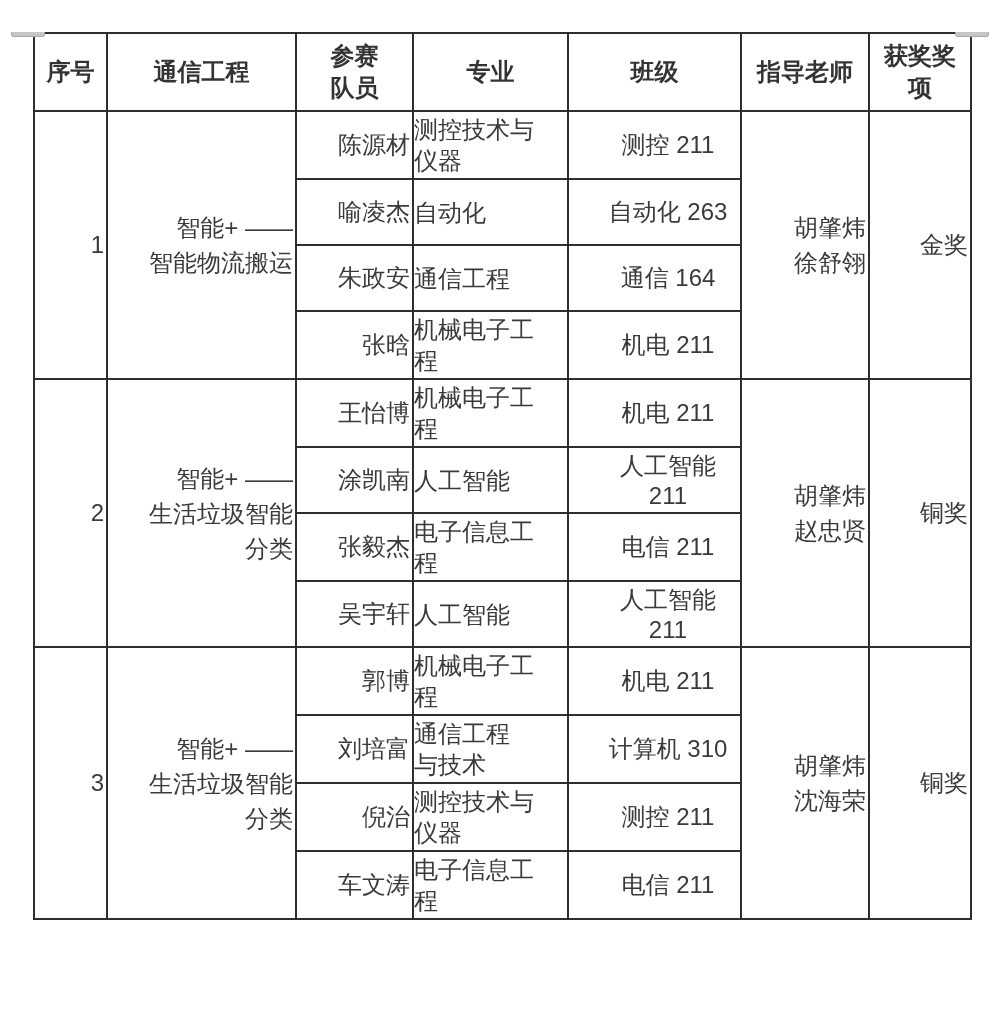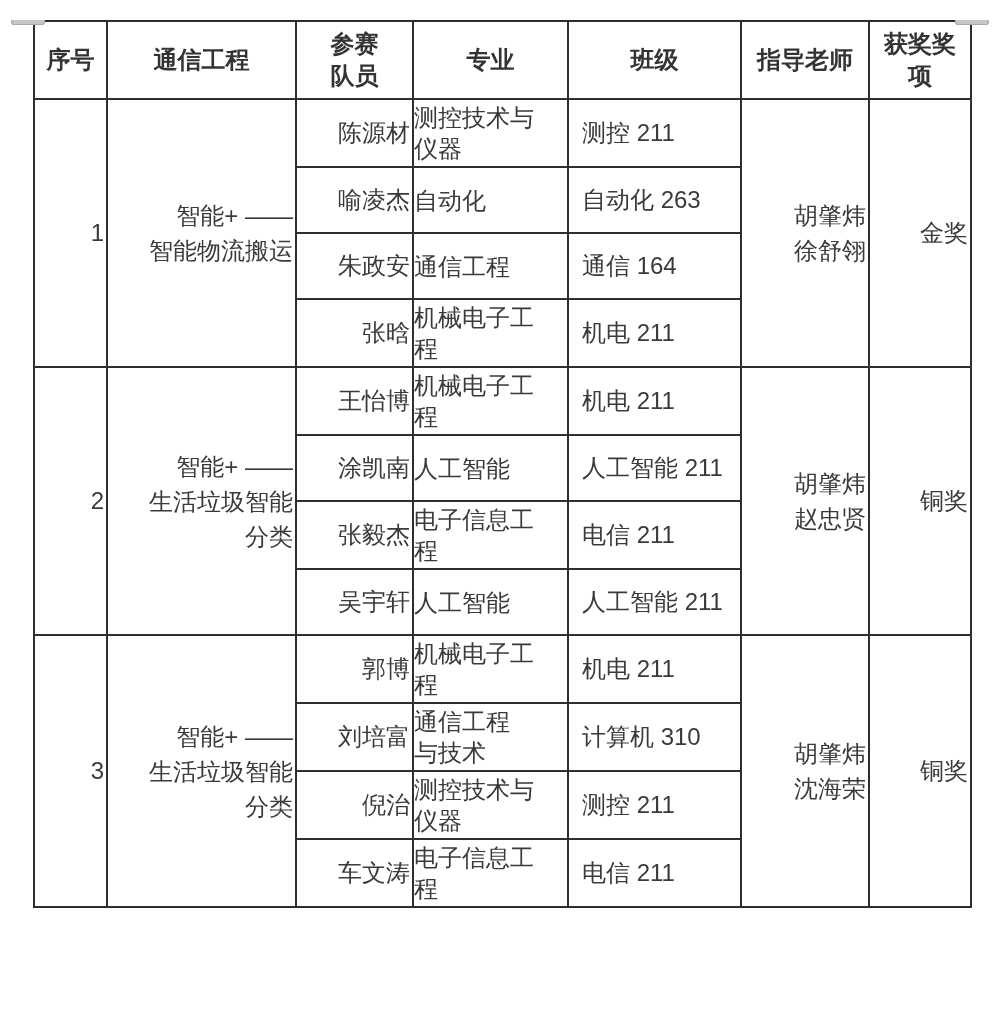--- a/index.html
+++ b/index.html
@@ -38,21 +38,21 @@
     font-weight: 700;
     color: #1d1d1d;
     letter-spacing: 1px;
     line-height: 46px;
   }
 
   table.award-table {
     border-collapse: collapse;
     table-layout: fixed;
     margin-left: 33px;
-    margin-top: 20px;
+    margin-top: 32px;
     width: 937px;
     color: #3a3a3a;
   }
   .award-table th,
   .award-table td {
     border: 2px solid #2e2e2e;
     font-size: 24px;
     vertical-align: middle;
     white-space: pre-line;
     padding: 2px;
@@ -64,21 +64,21 @@
     height: 78px;
     text-align: center;
     line-height: 32px;
     color: #333333;
   }
   .award-table td { height: 66px; font-weight: 400; }
   .award-table td.center { text-align: right; }
   .award-table td.left   { text-align: left; padding-left: 0; padding-right: 4px; }
   .award-table td.multiline { line-height: 35px; }
   .award-table td.major  { line-height: 31px; }
-  .award-table td.clazz  { padding-left: 13px; }
+  .award-table td.clazz  { padding-left: 31px; text-align: center; }
 </style>
 </head>
 <body>
 
 <div class="page">
   <div class="top-artifact left"></div>
   <div class="top-artifact right"></div>
 
 
   <table class="award-table">

